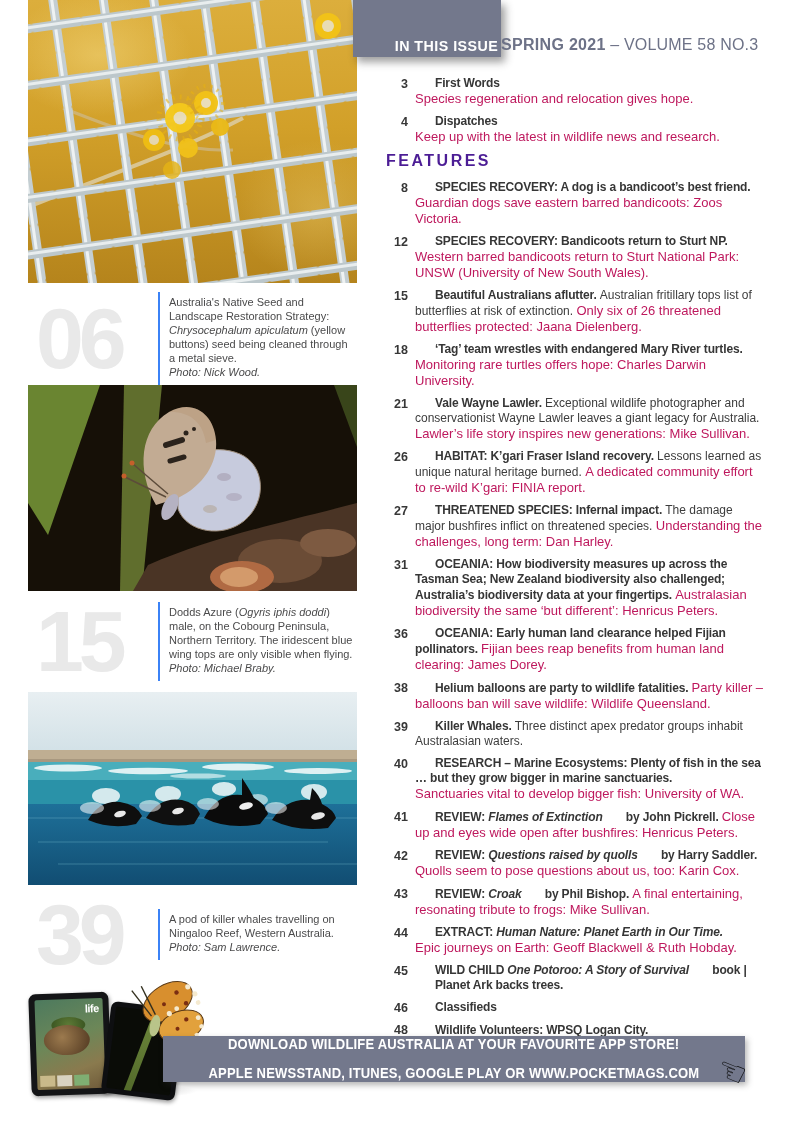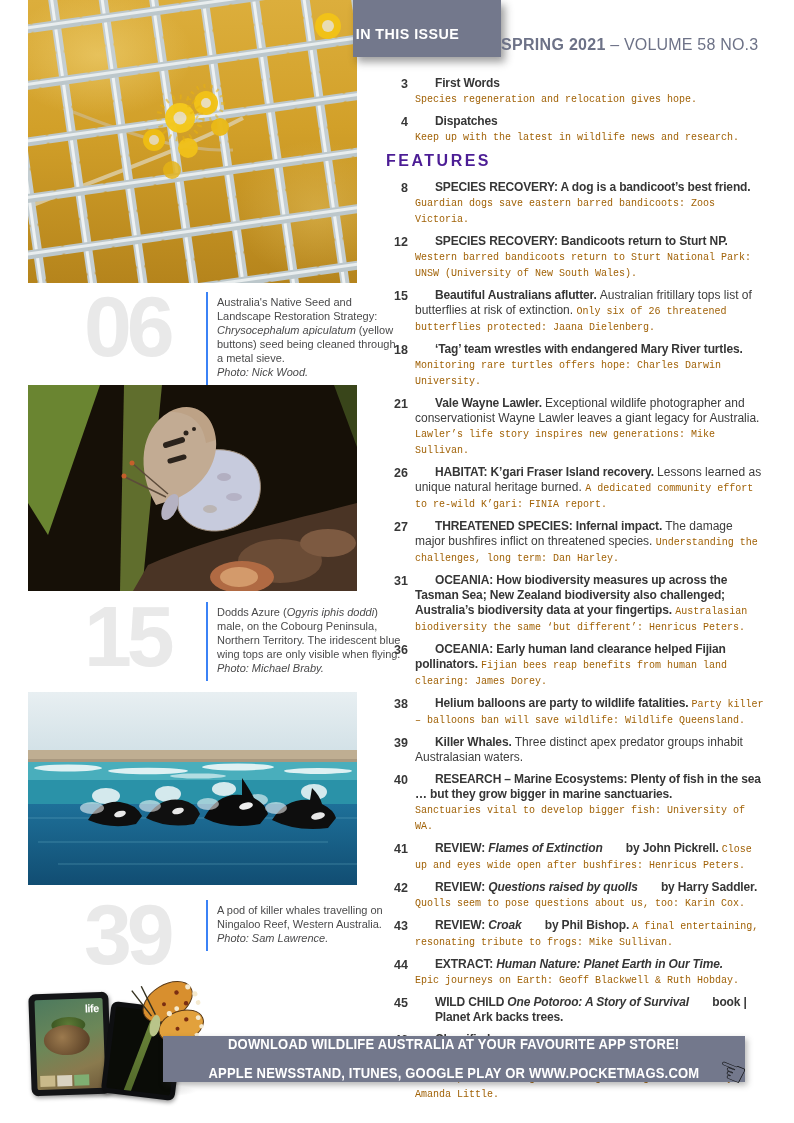--- a/index.html
+++ b/index.html
@@ -7,49 +7,49 @@
         font-family:"Liberation Sans",sans-serif;}
 
   
   .photo{position:absolute;left:28px;width:329px;overflow:hidden;}
   .photo svg{display:block;width:100%;height:100%;}
   #photo-seed{top:0;height:283px;}
   #photo-butterfly{top:385px;height:206px;}
   #photo-whales{top:692px;height:193px;}
 
   
-  .cap-row{position:absolute;left:28px;width:329px;display:flex;align-items:flex-start;margin-left:48px;}
+  .cap-row{position:absolute;left:28px;width:329px;display:flex;align-items:center;}
   #cap-row-0{top:292px;} #cap-row-1{top:602px;} #cap-row-2{top:900px;}
   .cap-num{width:126px;flex:0 0 126px;font-size:86px;font-weight:bold;color:#e9e9e9;
            line-height:.8;letter-spacing:-5px;padding-left:8px;box-sizing:border-box;}
   .cap-text{border-left:2px solid #3b82f6;padding:3px 0 6px 9px;margin-left:4px;
             font-size:11px;line-height:14px;color:#4a4a4b;max-width:186px;}
   .seg-n{font-style:normal;} .seg-i{font-style:italic;}
 
   
   .issue-box{position:absolute;left:353px;top:0;width:148px;height:57px;background:#73788c;
              box-shadow:4px 5px 8px rgba(40,40,40,.45);display:flex;align-items:flex-end;
-             justify-content:flex-start;padding-bottom:15px;box-sizing:border-box;}
+             justify-content:flex-end;padding-bottom:3px;box-sizing:border-box;}
   .issue-box span{color:#fff;font-weight:bold;font-size:15px;letter-spacing:.5px;
                   display:inline-block;transform:scaleX(.95);}
   .season{position:absolute;left:501px;right:30px;top:36px;color:#6d7287;
           font-size:16px;white-space:nowrap;}
   .season .s1{font-weight:bold;letter-spacing:.3px;}
   .season .s2{font-weight:normal;letter-spacing:.2px;}
 
   
   .toc{position:absolute;left:386px;top:76px;width:379px;}
   .toc-row{display:flex;margin-bottom:7px;}
   .toc-num{flex:0 0 22px;text-align:right;font-weight:bold;font-size:12.5px;color:#373737;
            margin-right:7px;line-height:15px;padding-top:.5px;}
   .toc-text{flex:1;font-size:12px;line-height:15px;color:#3c3c3c;}
   .seg-b{font-weight:bold;color:#363636;letter-spacing:-.15px;padding-left:20px;}
   .seg-bi{font-weight:bold;font-style:italic;color:#363636;letter-spacing:-.15px;}
   .seg-sn{color:#3c3c3c;}
-  .seg-r{font-family:Liberation Mono, monospace;font-size:10px;color:#a16207;}
+  .seg-r{font-family:Liberation Sans, sans-serif;font-size:13px;color:#be185d;}
   .features-label{font-size:16px;font-weight:bold;color:#4c1d95;letter-spacing:2.5px;
                   margin:5px 0 10px 0;}
 
   
   .banner{position:absolute;left:163px;top:1036px;width:582px;height:46px;background:#73788c;
           box-shadow:2px 3px 6px rgba(40,40,40,.35);display:flex;flex-direction:column;
           align-items:center;justify-content:center;gap:10px;cursor:pointer;}
   .banner span{color:#fff;font-weight:bold;font-size:14px;letter-spacing:.2px;line-height:19px;
                display:inline-block;transform:scaleX(.93);white-space:nowrap;}
   .hand{position:absolute;left:717px;top:1052px;font-size:33px;color:#0a0a0a;

